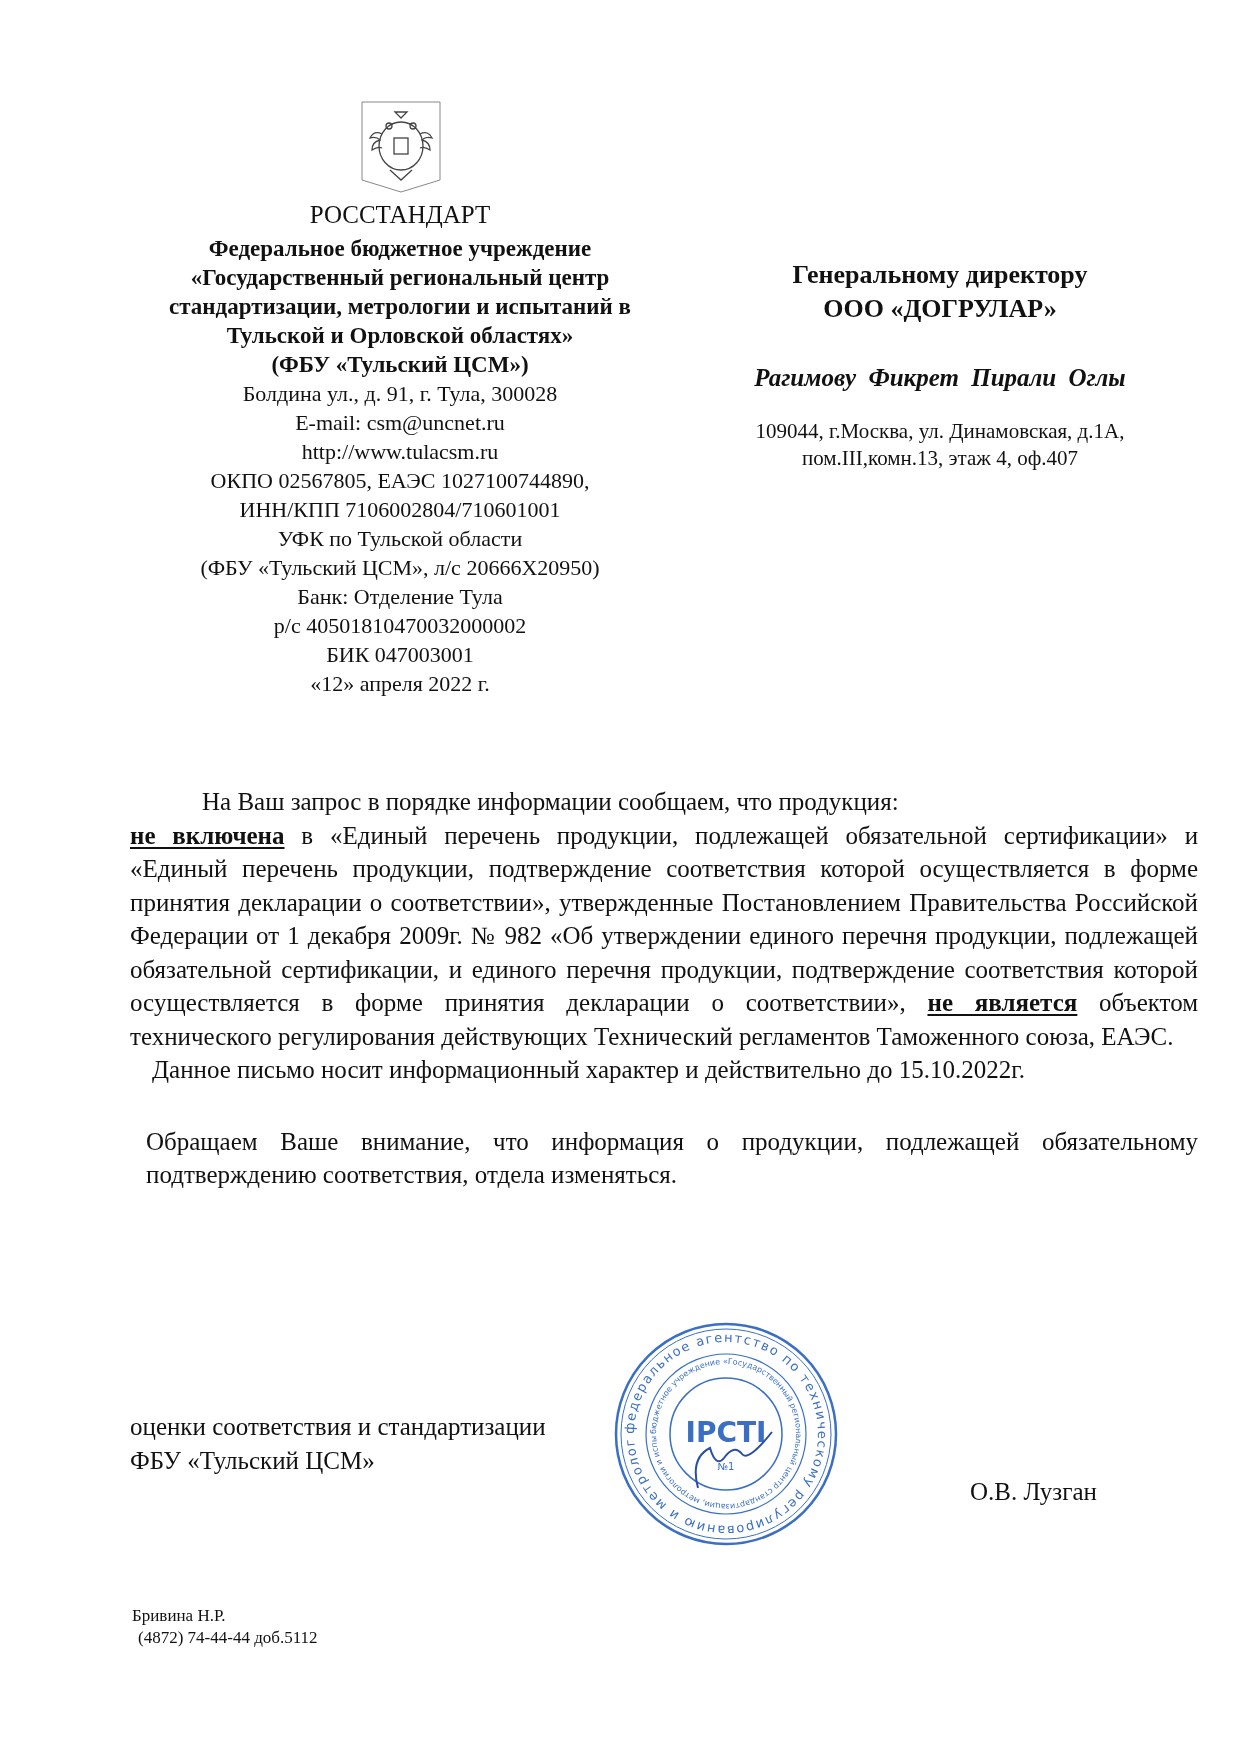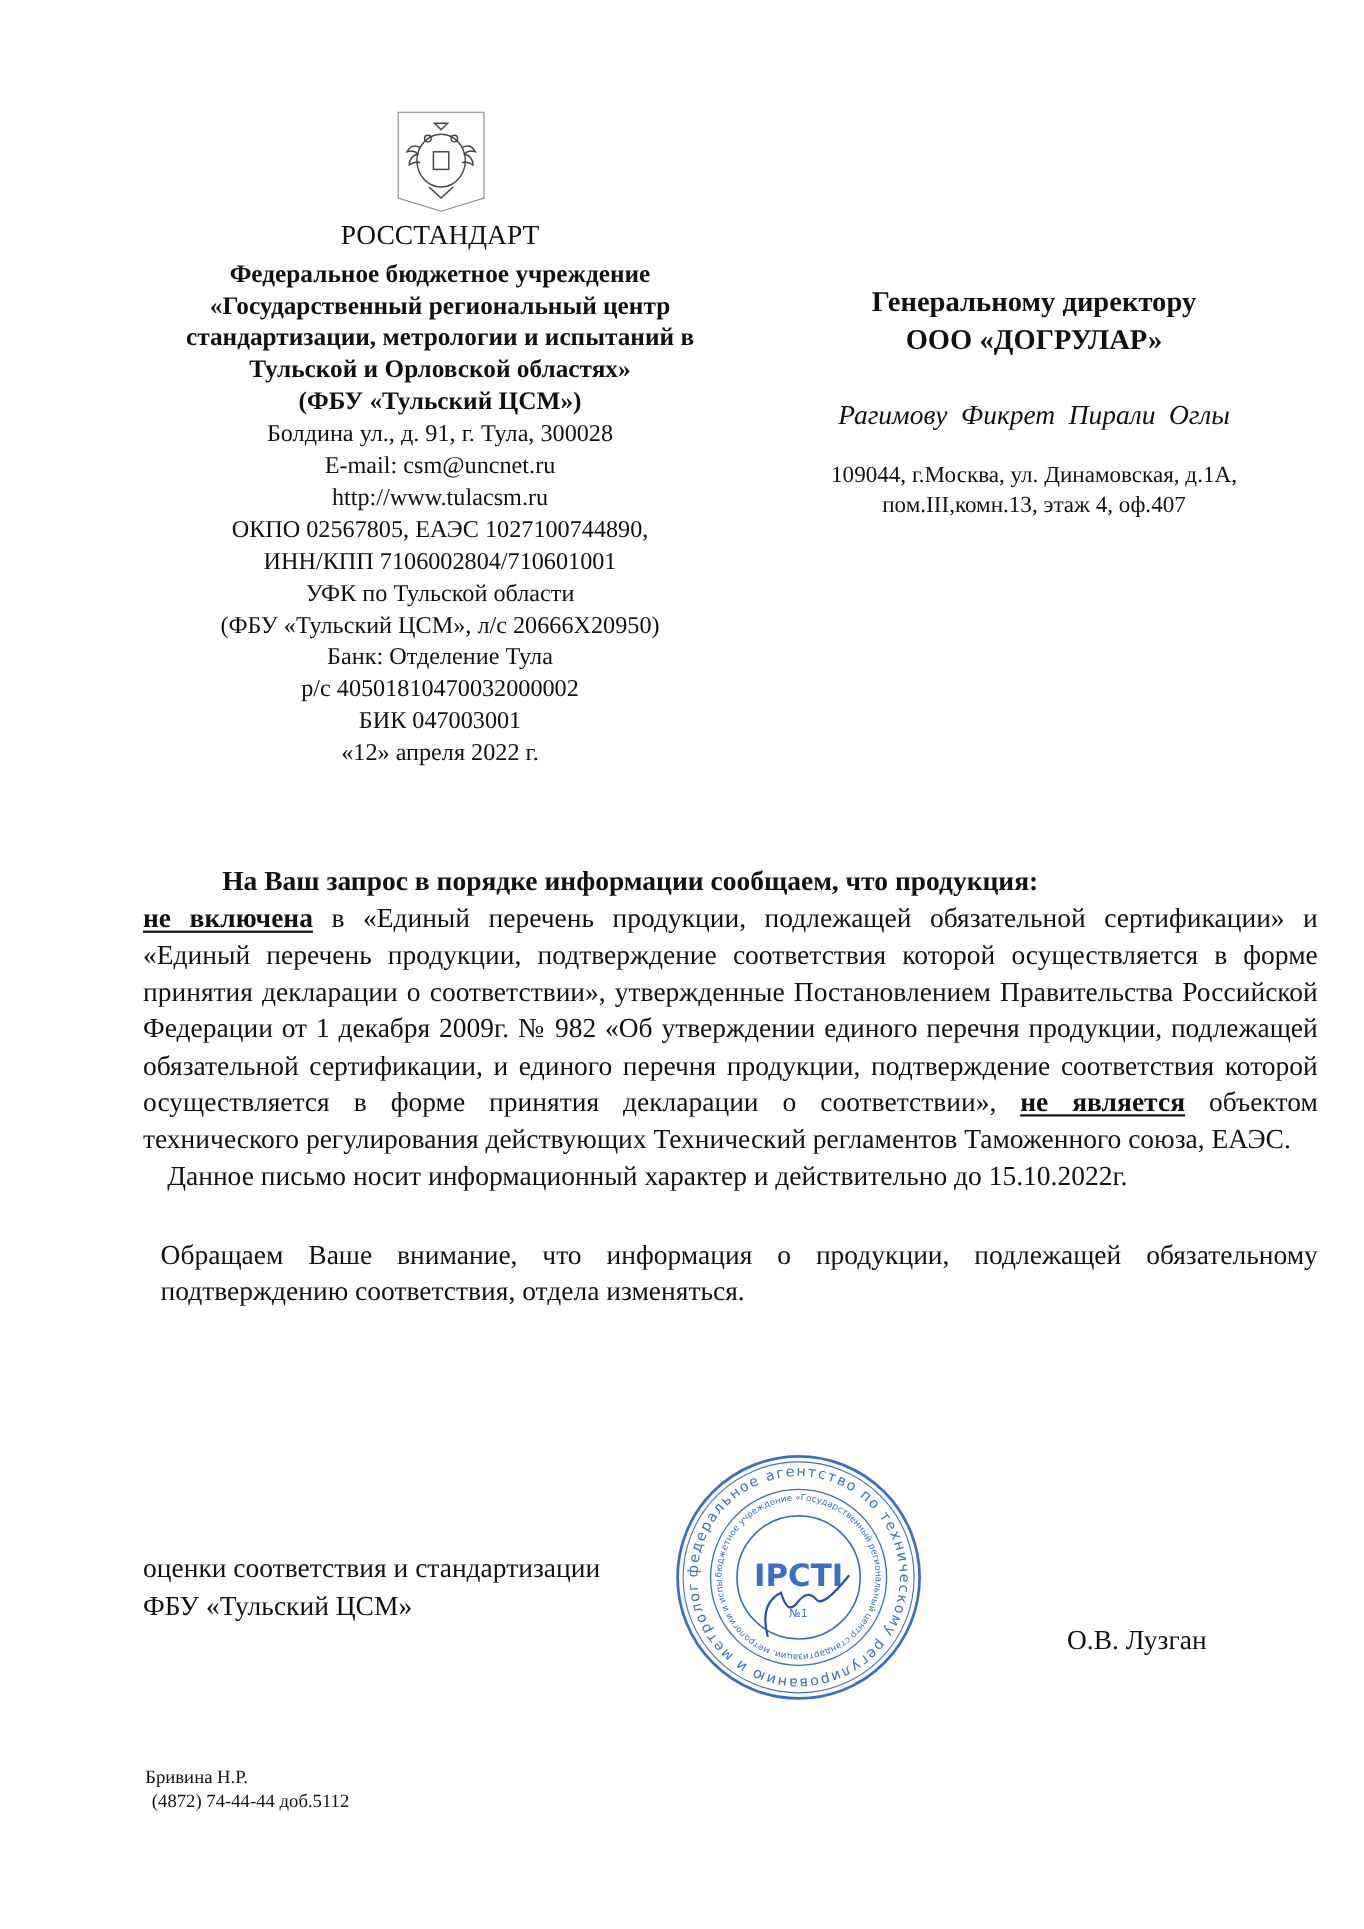--- a/index.html
+++ b/index.html
@@ -14,26 +14,26 @@
 
   
   #letterhead { left: 140px; top: 200px; width: 520px; text-align: center; }
   #letterhead .agency { font-size: 25px; line-height: 30px; margin-bottom: 4px; }
   #letterhead .org { font-size: 23px; font-weight: bold; line-height: 29px; }
   #letterhead .info { font-size: 22px; line-height: 29px; }
 
   
   #recipient { left: 680px; top: 258px; width: 520px; text-align: center; }
   #recipient .title { font-size: 26px; font-weight: bold; line-height: 34px; }
-  #recipient .person { font-size: 25px; font-weight: normal; font-style: italic; margin-top: 38px; word-spacing: 6px; }
+  #recipient .person { font-size: 25px; font-weight: bold; font-style: italic; margin-top: 38px; word-spacing: 6px; }
   #recipient .addr { font-size: 21px; line-height: 27px; margin-top: 26px; }
 
   
   #body { left: 130px; top: 785px; width: 1068px; font-size: 25px; line-height: 33.5px; }
-  #body .p1 { padding-left: 72px; font-weight: bold; }
+  #body .p1 { padding-left: 72px; }
   #body .p2 { padding-left: 60px; font-weight: bold; font-style: italic; margin-top: 6px; margin-bottom: 4px; }
   #body .main { text-align: justify; }
   #body .u { font-weight: bold; text-decoration: underline; text-decoration-thickness: 2px; text-underline-offset: 3px; margin-top: 18px; }
   #body .p-valid { padding-left: 22px; }
   #body .p-note { margin-top: 38px; text-align: justify; padding-left: 16px; }
 
   
   #signer { left: 130px; top: 1410px; font-size: 25px; line-height: 34px; }
   #signer-name { left: 970px; top: 1478px; font-size: 25px; }
   #stamp { left: 610px; top: 1318px; width: 232px; height: 232px; }

